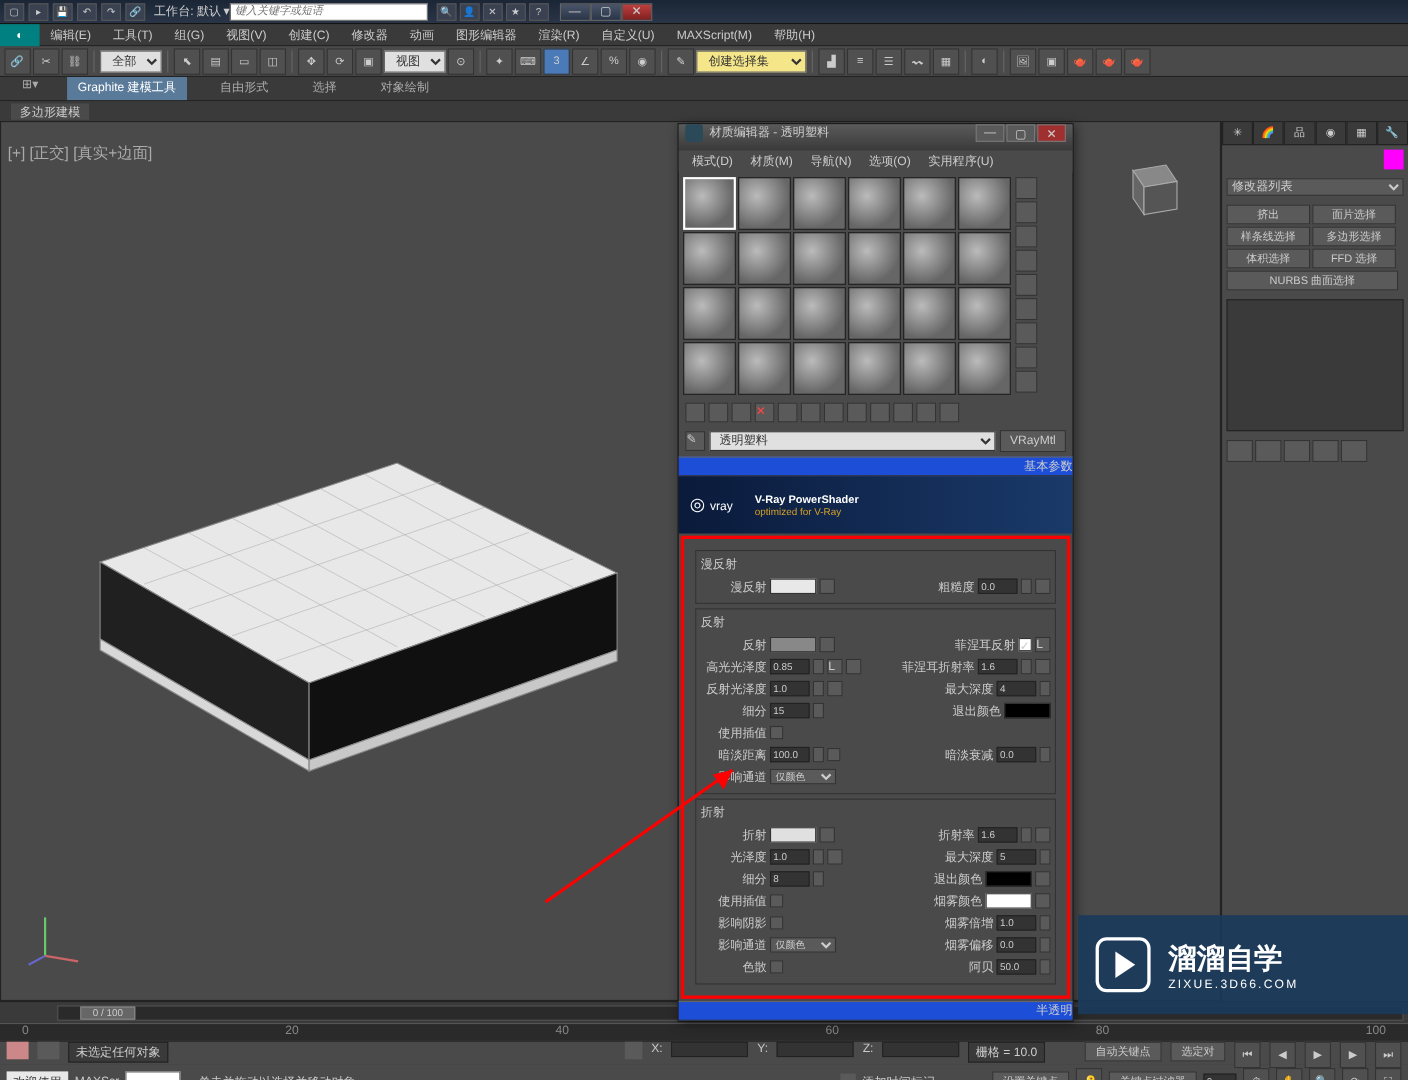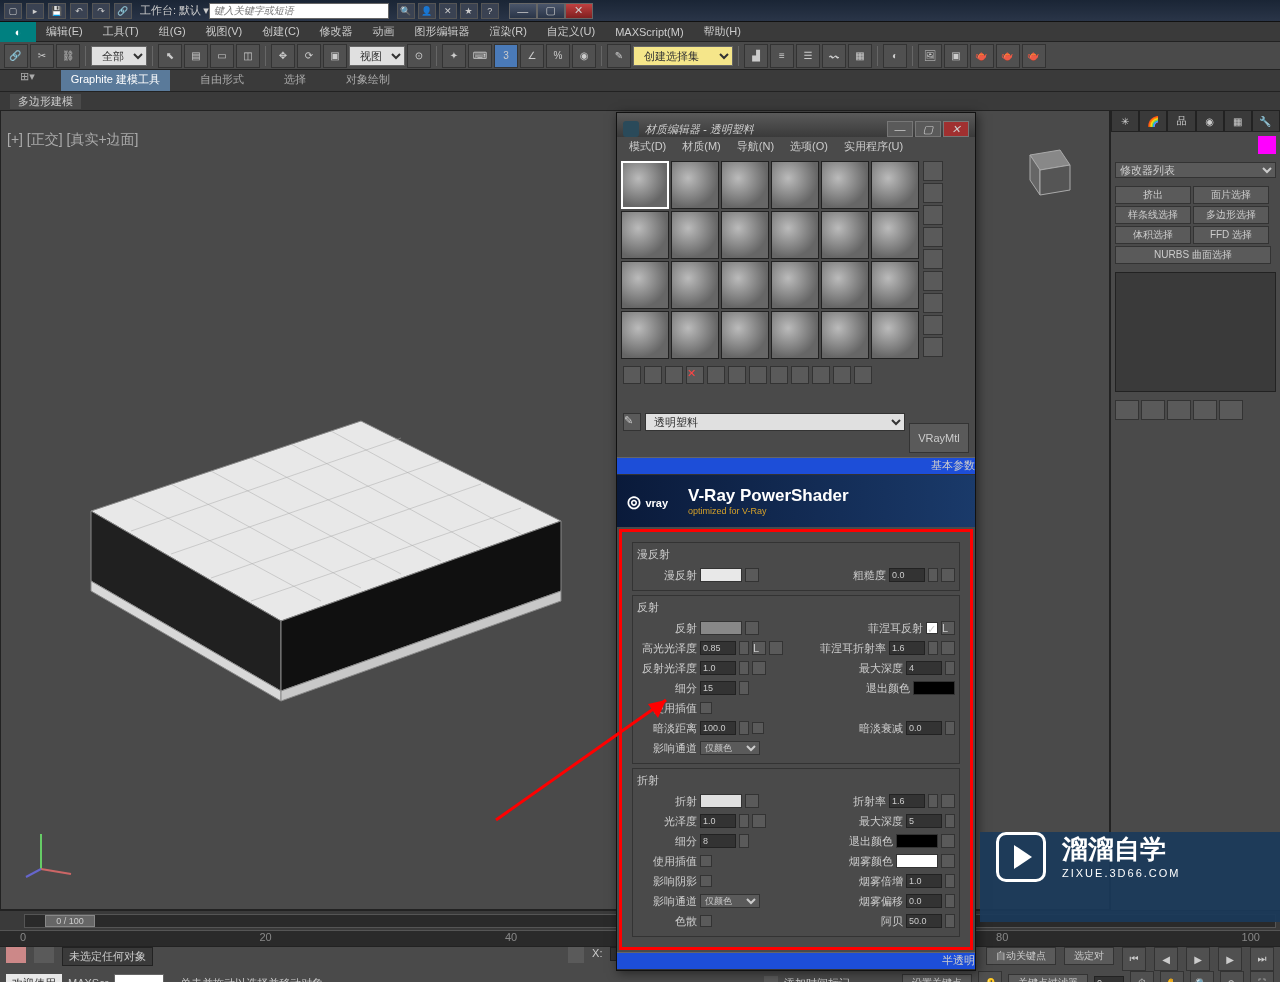--- a/index.html
+++ b/index.html
@@ -53,76 +53,76 @@
 .modifier-list { padding: 4px; }
 .modifier-list select { width: 100%; background: #5a5a5a; color: #ccc; border: 1px solid #333; }
 .modifier-btns { display: flex; flex-wrap: wrap; gap: 2px; padding: 4px; }
 .mod-btn { width: 76px; height: 18px; background: #5a5a5a; border: 1px solid #333; font-size: 10px; display: flex; align-items: center; justify-content: center; cursor: pointer; }
 .mod-stack { margin: 4px; height: 120px; background: #3a3a3a; border: 1px solid #222; }
 .mod-controls { display: flex; gap: 2px; padding: 4px; }
 .mod-ctrl-btn { width: 24px; height: 20px; background: #5a5a5a; border: 1px solid #333; }
 
 
 .mateditor { position: absolute; left: 616px; top: 112px; width: 360px; background: #4a4a4a; border: 1px solid #111; box-shadow: 2px 2px 10px rgba(0,0,0,.5); z-index: 100; }
-.mateditor .me-title { height: 24px; background: linear-gradient(#5a5a5a,#3a3a3a); display: flex; align-items: flex-end; padding: 0 6px; font-style: italic; }
+.mateditor .me-title { height: 24px; background: linear-gradient(#5a5a5a,#3a3a3a); display: flex; align-items: flex-start; padding: 0 6px; }
 .me-title-icon { width: 16px; height: 16px; background: #2a4a5a; border-radius: 3px; margin-right: 6px; }
 .me-title-text { flex: 1; color: #ccc; }
 .me-title-btns { display: flex; gap: 2px; }
 .me-title-btn { width: 26px; height: 16px; background: #5a5a5a; border: 1px solid #777; display: flex; align-items: center; justify-content: center; }
 .me-title-btn.close { background: #a03030; }
 .me-menu { height: 20px; display: flex; padding: 0 6px; gap: 4px; background: #4a4a4a; }
 .me-menu-item { padding: 2px 6px; color: #ccc; }
 .me-slots { display: flex; padding: 4px; }
 .me-slot-grid { display: grid; grid-template-columns: repeat(6, 48px); grid-template-rows: repeat(4, 48px); gap: 2px; }
 .me-slot { background: radial-gradient(circle at 35% 35%, #bbb, #666 70%); border: 1px solid #222; }
 .me-slot.active { border: 2px solid #fff; }
 .me-slot-side { width: 22px; display: flex; flex-direction: column; gap: 2px; margin-left: 4px; }
 .me-side-btn { width: 20px; height: 20px; background: #5a5a5a; border: 1px solid #333; }
 .me-tool-row { height: 24px; display: flex; align-items: center; gap: 3px; padding: 0 6px; }
 .me-tool-btn { width: 18px; height: 18px; background: #5a5a5a; border: 1px solid #333; }
 .me-tool-btn.red { color: #f44; }
 .me-name-row { display: flex; align-items: center; padding: 4px 6px; gap: 4px; }
 .me-name-dd { flex: 1; height: 18px; background: #e0e0e0; color: #333; padding: 0 4px; border: 1px solid #333; }
-.me-type-btn { width: 60px; height: 30px; background: #5a5a5a; border: 1px solid #333; display: flex; align-items: center; justify-content: center; margin-top: 32px; }
+.me-type-btn { width: 60px; height: 20px; background: #5a5a5a; border: 1px solid #333; display: flex; align-items: center; justify-content: center; }
 
 .me-rollout-title { height: 18px; background: #1d4ed8; text-align: right; color: #ccc; border-top: 1px solid #666; border-bottom: 1px solid #333; }
 .vray-banner { height: 52px; background: linear-gradient(90deg, #0a1a3a, #1a3a6a); display: flex; align-items: center; padding: 0 10px; position: relative; }
-.vray-logo { font-size: 16px; font-weight: bold; color: #fff; }
+.vray-logo { font-size: 16px; font-weight: normal; color: #fff; }
 .vray-text { margin-left: 20px; }
-.vray-text .t1 { font-size: 17px; font-weight: bold; color: #fff; }
+.vray-text .t1 { font-size: 10px; font-weight: bold; color: #fff; }
 .vray-text .t2 { font-size: 9px; color: #d4a02a; }
 
 
 .red-highlight { border: 3px solid #ff0000; padding: 6px; margin: 2px; }
 .red-arrow { position: absolute; left: 486px; top: 680px; z-index: 101; pointer-events: none; }
 
 .param-group { border: 1px solid #333; margin: 4px; padding: 4px; }
 .param-group-title { color: #ccc; margin-bottom: 4px; }
 .param-row { display: flex; align-items: center; height: 18px; gap: 3px; margin-bottom: 2px; }
 .param-label { text-align: right; min-width: 60px; }
 .param-label-r { text-align: right; min-width: 50px; margin-left: auto; }
 .color-swatch { width: 42px; height: 14px; border: 1px solid #333; }
 .spinner { width: 36px; height: 14px; background: #333; border: 1px solid #222; color: #ccc; font-size: 9px; padding: 0 2px; display: flex; align-items: center; }
 .spinner-btns { width: 10px; height: 14px; background: #5a5a5a; border: 1px solid #333; }
 .checkbox { width: 12px; height: 12px; background: #5a5a5a; border: 1px solid #333; }
 .map-btn { width: 14px; height: 14px; background: #5a5a5a; border: 1px solid #333; }
 .small-dd { height: 14px; background: #5a5a5a; border: 1px solid #333; color: #ccc; font-size: 9px; }
 
 
-.timeline { height: 20px; background: #3a3a3a; display: flex; align-items: center; border-top: 1px solid #222; }
+.timeline { height: 20px; background: #3a3a3a; display: flex; align-items: center; border-top: 1px solid #222; padding-left: 28px; }
 .time-slider { flex: 1; height: 14px; background: #2a2a2a; border: 1px solid #555; margin: 0 4px; position: relative; }
 .time-thumb { position: absolute; left: 20px; width: 50px; height: 12px; background: #666; border: 1px solid #888; font-size: 9px; text-align: center; }
 .status-bar { height: 22px; background: #4a4a4a; display: flex; align-items: flex-start; padding: 0 6px; gap: 8px; border-top: 1px solid #222; }
 .status-field { background: #3a3a3a; padding: 1px 6px; border: 1px solid #222; }
 .prompt-row { height: 30px; background: #4a4a4a; display: flex; align-items: center; padding: 0 6px; gap: 6px; }
 .welcome { background: #e8e8e8; color: #333; padding: 2px 6px; }
 .maxscript-box { width: 50px; height: 18px; background: #fff; border: 1px solid #666; }
 
 
-.watermark { position: absolute; right: 0; bottom: 60px; width: 300px; height: 90px; background: rgba(26, 58, 90, 0.92); display: flex; align-items: flex-start; padding: 0 16px; z-index: 200; }
+.watermark { position: absolute; right: 0; bottom: 60px; width: 300px; height: 90px; background: rgba(26, 58, 90, 0.92); display: flex; align-items: center; padding: 0 16px; z-index: 200; }
 .watermark-icon { width: 50px; height: 50px; border: 3px solid #fff; border-radius: 10px; display: flex; align-items: center; justify-content: center; }
 .watermark-play { width: 0; height: 0; border-left: 18px solid #fff; border-top: 12px solid transparent; border-bottom: 12px solid transparent; margin-left: 4px; }
 .watermark-text { margin-left: 16px; }
 .watermark-text .wt1 { font-size: 26px; color: #fff; font-weight: bold; }
 .watermark-text .wt2 { font-size: 11px; color: #fff; letter-spacing: 2px; }
 
 
 .navcube { position: absolute; right: 200px; top: 140px; width: 70px; height: 70px; z-index: 50; }
 </style>
 </head>

